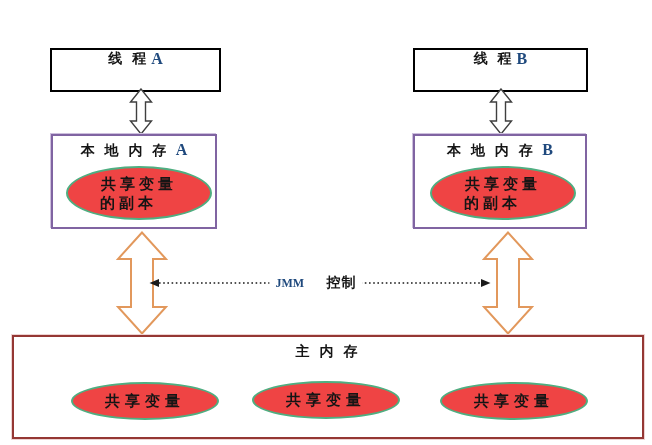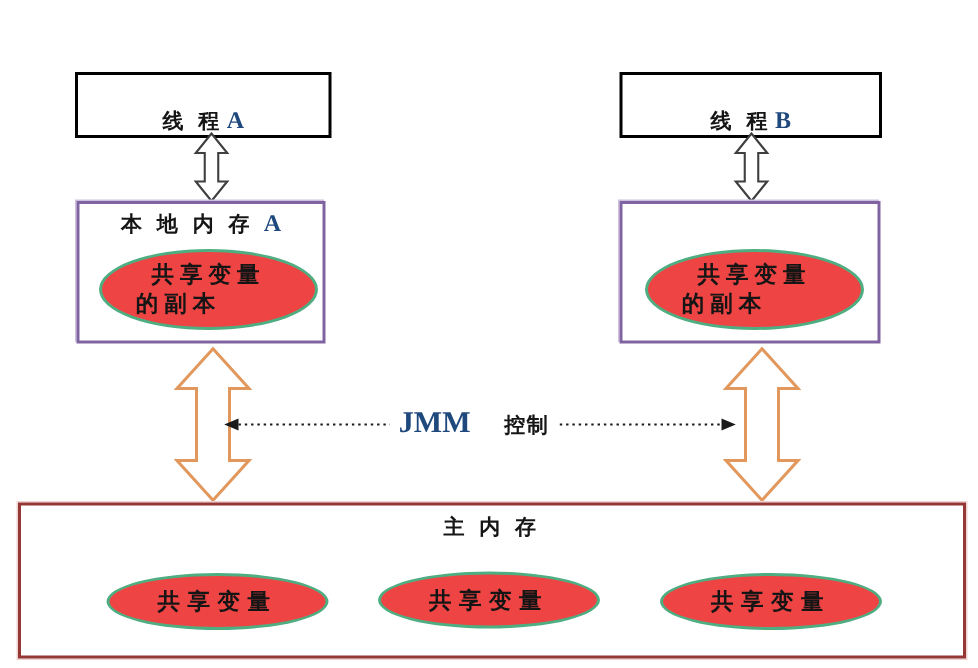--- a/index.html
+++ b/index.html
@@ -4,21 +4,21 @@
 <style>
   html,body{margin:0;padding:0;background:#fff;}
   .canvas{
     position:relative;width:652px;height:445px;background:#ffffff;overflow:hidden;
     font-family:"Liberation Sans","DejaVu Sans",sans-serif;
   }
   .abs{position:absolute;box-sizing:border-box;}
   .box{background:#fff;}
   .thread-box{
     border:2px solid var(--thread_box_border,#000);
-    display:flex;align-items:flex-end;justify-content:center;
+    display:flex;align-items:flex-start;justify-content:center;
   }
   .local-box{
     border:2px solid var(--local_box_border,#8064a2);
     box-shadow:-1px -1px 0 #cdbfdd;
   }
   .main-box{
     border:2px solid var(--main_box_border,#953734);
     box-shadow:0 0 0 1px var(--main_box_halo,#eed3d2);
   }
   .zh{font-weight:bold;color:#151515;font-size:14px;letter-spacing:3px;white-space:pre;}
@@ -26,30 +26,30 @@
     font-family:"Liberation Serif","DejaVu Serif",serif;font-weight:bold;
     color:var(--latin_blue,#1f497d);font-size:16px;margin-left:2px;
   }
   .local-label{position:absolute;top:5px;left:0;width:100%;text-align:center;}
   .ellipse{
     border:2px solid var(--ellipse_green,#4fae81);border-radius:50%;background:#ef4444;
     display:flex;align-items:center;justify-content:center;
   }
   .copy-text{text-align:center;font-weight:bold;color:#151515;font-size:15px;
     letter-spacing:4px;line-height:19px;}
-  .copy-line2{display:block;transform:translateX(-20px);}
+  .copy-line2{display:block;transform:translateX(-20px);text-align:right;}
   .shared-text{font-weight:bold;color:#151515;font-size:15px;letter-spacing:5px;}
   .main-title{padding-top:6px;text-align:center;font-weight:bold;color:#151515;
     font-size:14px;letter-spacing:3px;white-space:pre;}
   .jmm-label{
     top:273px;left:316px;transform:translateX(-50%);
     background:#fff;padding:0 6px;white-space:nowrap;line-height:18px;
   }
   .jmm-latin{font-family:"Liberation Serif","DejaVu Serif",serif;font-weight:bold;
-    font-size:20px;color:var(--latin_blue,#1f497d);}
+    font-size:12px;color:var(--latin_blue,#1f497d);}
   .jmm-zh{font-weight:bold;font-size:14px;color:#151515;margin-left:18px;letter-spacing:1px;}
   svg{display:block;}
 </style>
 </head>
 <body>
 
 <div class="canvas">
 
   <div class="abs box thread-box" style="left:50px;top:48px;width:171px;height:44px;">
     <span class="zh">线 程</span>
@@ -76,20 +76,24 @@
     </div>
     <div class="abs ellipse" style="left:13px;top:30px;width:146px;height:54px;">
       <div class="copy-text">
         <span>共享变量</span>
         <span class="copy-line2">的副本</span>
       </div>
     </div>
   </div>
 
   <div class="abs box local-box" style="left:413px;top:134px;width:174px;height:95px;">
+    <div class="local-label">
+      <span class="zh">本 地 内 存</span>
+      <span class="latin">B</span>
+    </div>
     <div class="abs ellipse" style="left:15px;top:30px;width:146px;height:54px;">
       <div class="copy-text">
         <span>共享变量</span>
         <span class="copy-line2">的副本</span>
       </div>
     </div>
   </div>
 
   <svg class="abs" style="left:116px;top:231px;" width="52" height="104" viewBox="0 0 52 104">
     <path d="M26,1.5 L2,28 L15,28 L15,76 L2,76 L26,102.5 L50,76 L37,76 L37,28 L50,28 Z" fill="#ffffff" stroke-width="2" stroke="#e2985c"></path>

